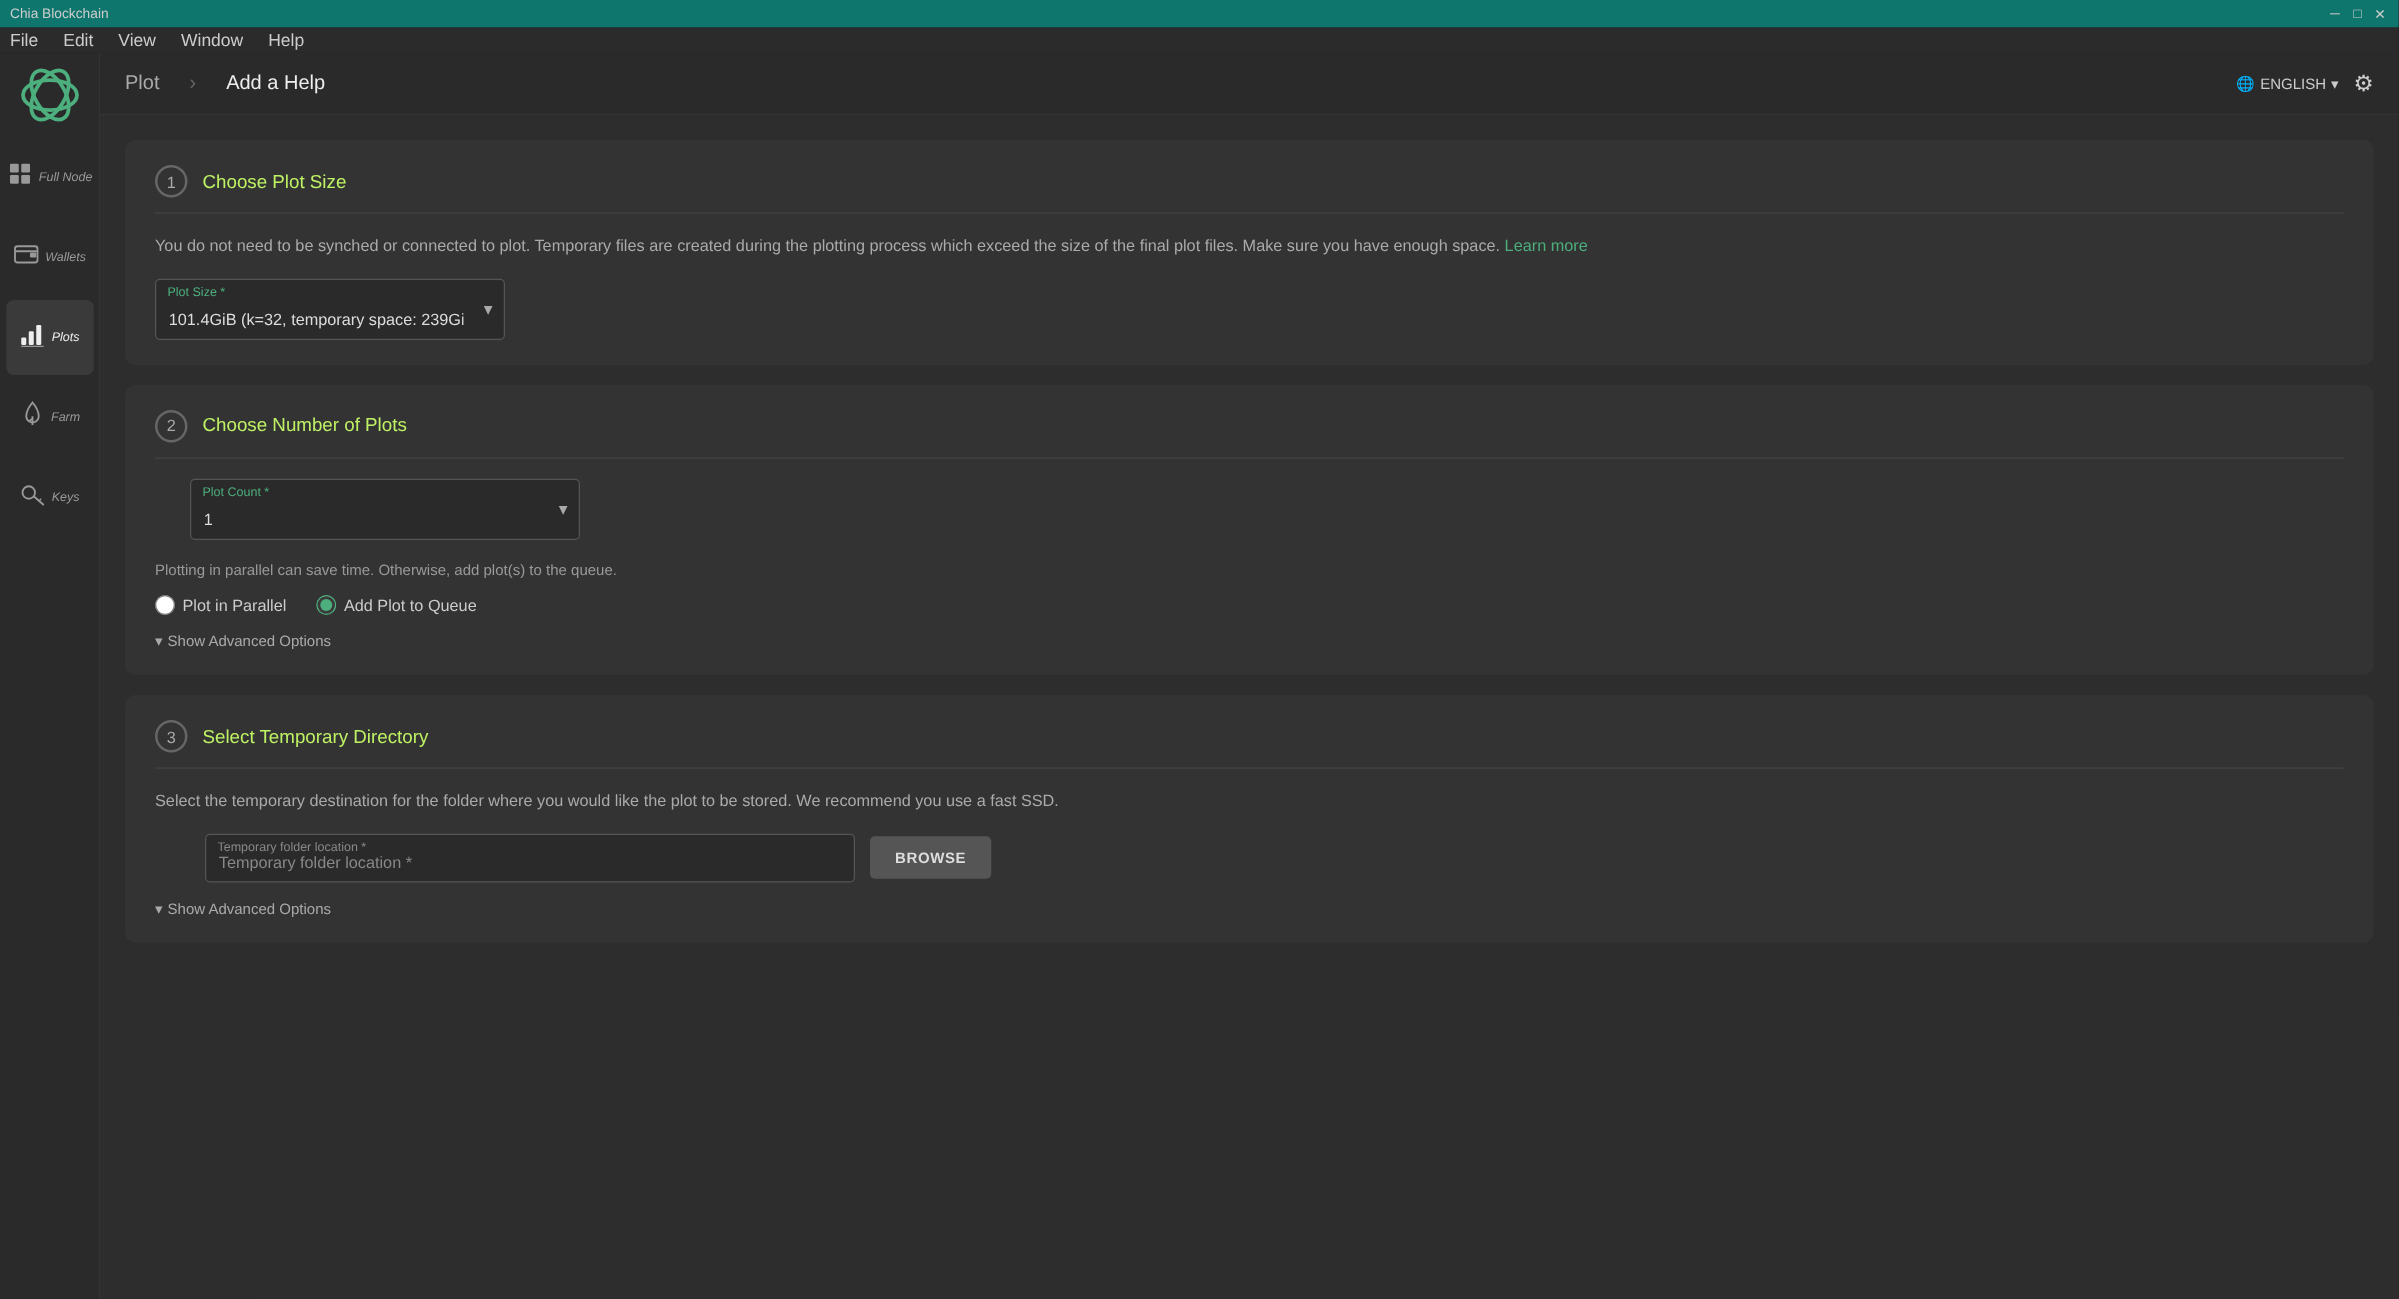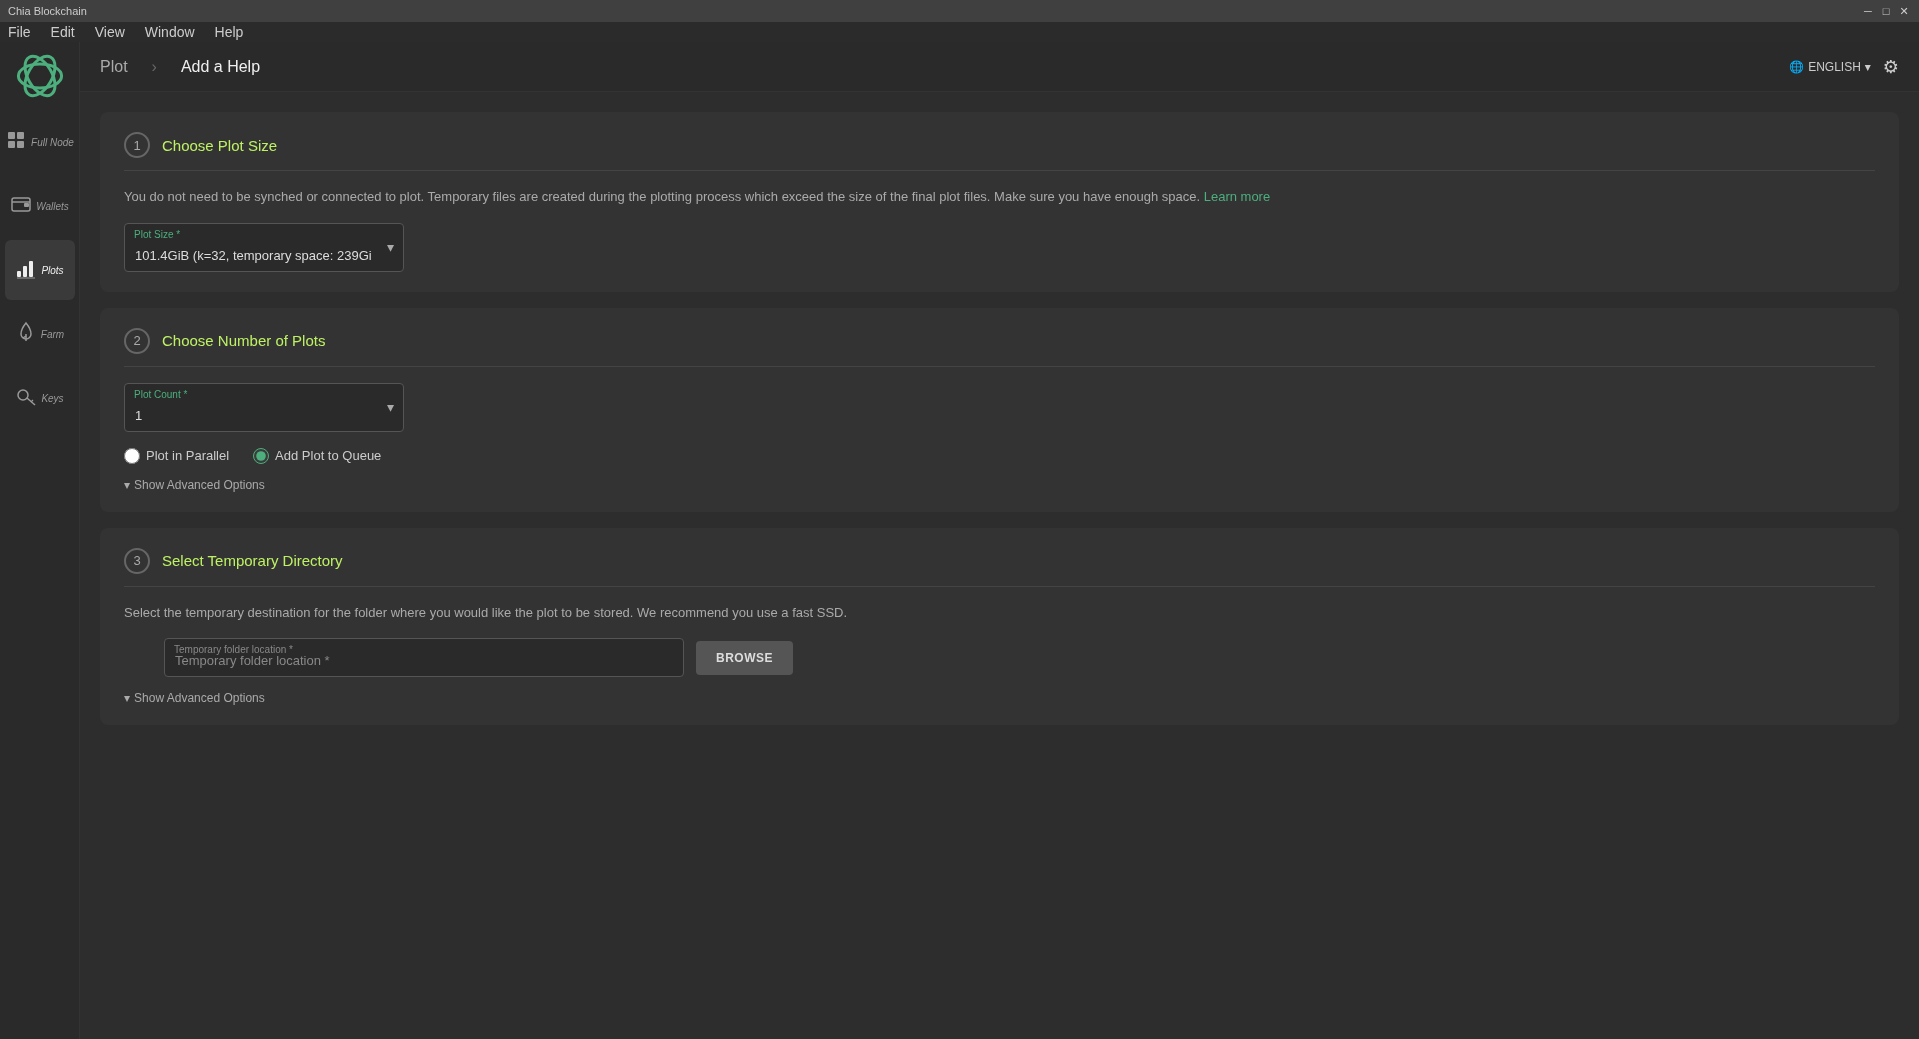--- a/index.html
+++ b/index.html
@@ -9,21 +9,21 @@
       color: #ccc;
       height: 1039px;
       width: 1919px;
       overflow: hidden;
       font-size: 13px;
     }
 
     
     .title-bar {
       height: 22px;
-      background: #404040;
+      background: #0f766e;
       display: flex;
       align-items: center;
       justify-content: space-between;
       padding: 0 8px;
       user-select: none;
     }
     .title-bar-left {
       display: flex;
       align-items: center;
       gap: 8px;
@@ -236,21 +236,22 @@
       right: 10px;
       top: 50%;
       transform: translateY(-50%);
       color: #aaa;
       pointer-events: none;
       font-size: 14px;
     }
 
     
     .plot-count-group {
-      width: 280px;
+      width: 312px;
+      margin-left: 28px;
     }
 
     
     .parallel-section {
       margin-top: 16px;
     }
     .parallel-question {
       font-size: 13px;
       color: #ccc;
       font-weight: 500;
@@ -493,20 +494,21 @@
             <option>4</option>
             <option>5</option>
             <option>10</option>
             <option>20</option>
             <option>50</option>
           </select>
           <span class="select-arrow">▾</span>
         </div>
 
         <div class="parallel-section">
+          <div class="parallel-hint">Plotting in parallel can save time. Otherwise, add plot(s) to the queue.</div>
           <div class="radio-group">
             <label class="radio-option">
               <input type="radio" class="radio-input" name="plotOption" value="parallel" style="">
               <span>Plot in Parallel</span>
             </label>
             <label class="radio-option">
               <input type="radio" class="radio-input" name="plotOption" value="queue" checked="" style="">
               <span>Add Plot to Queue</span>
             </label>
           </div>

